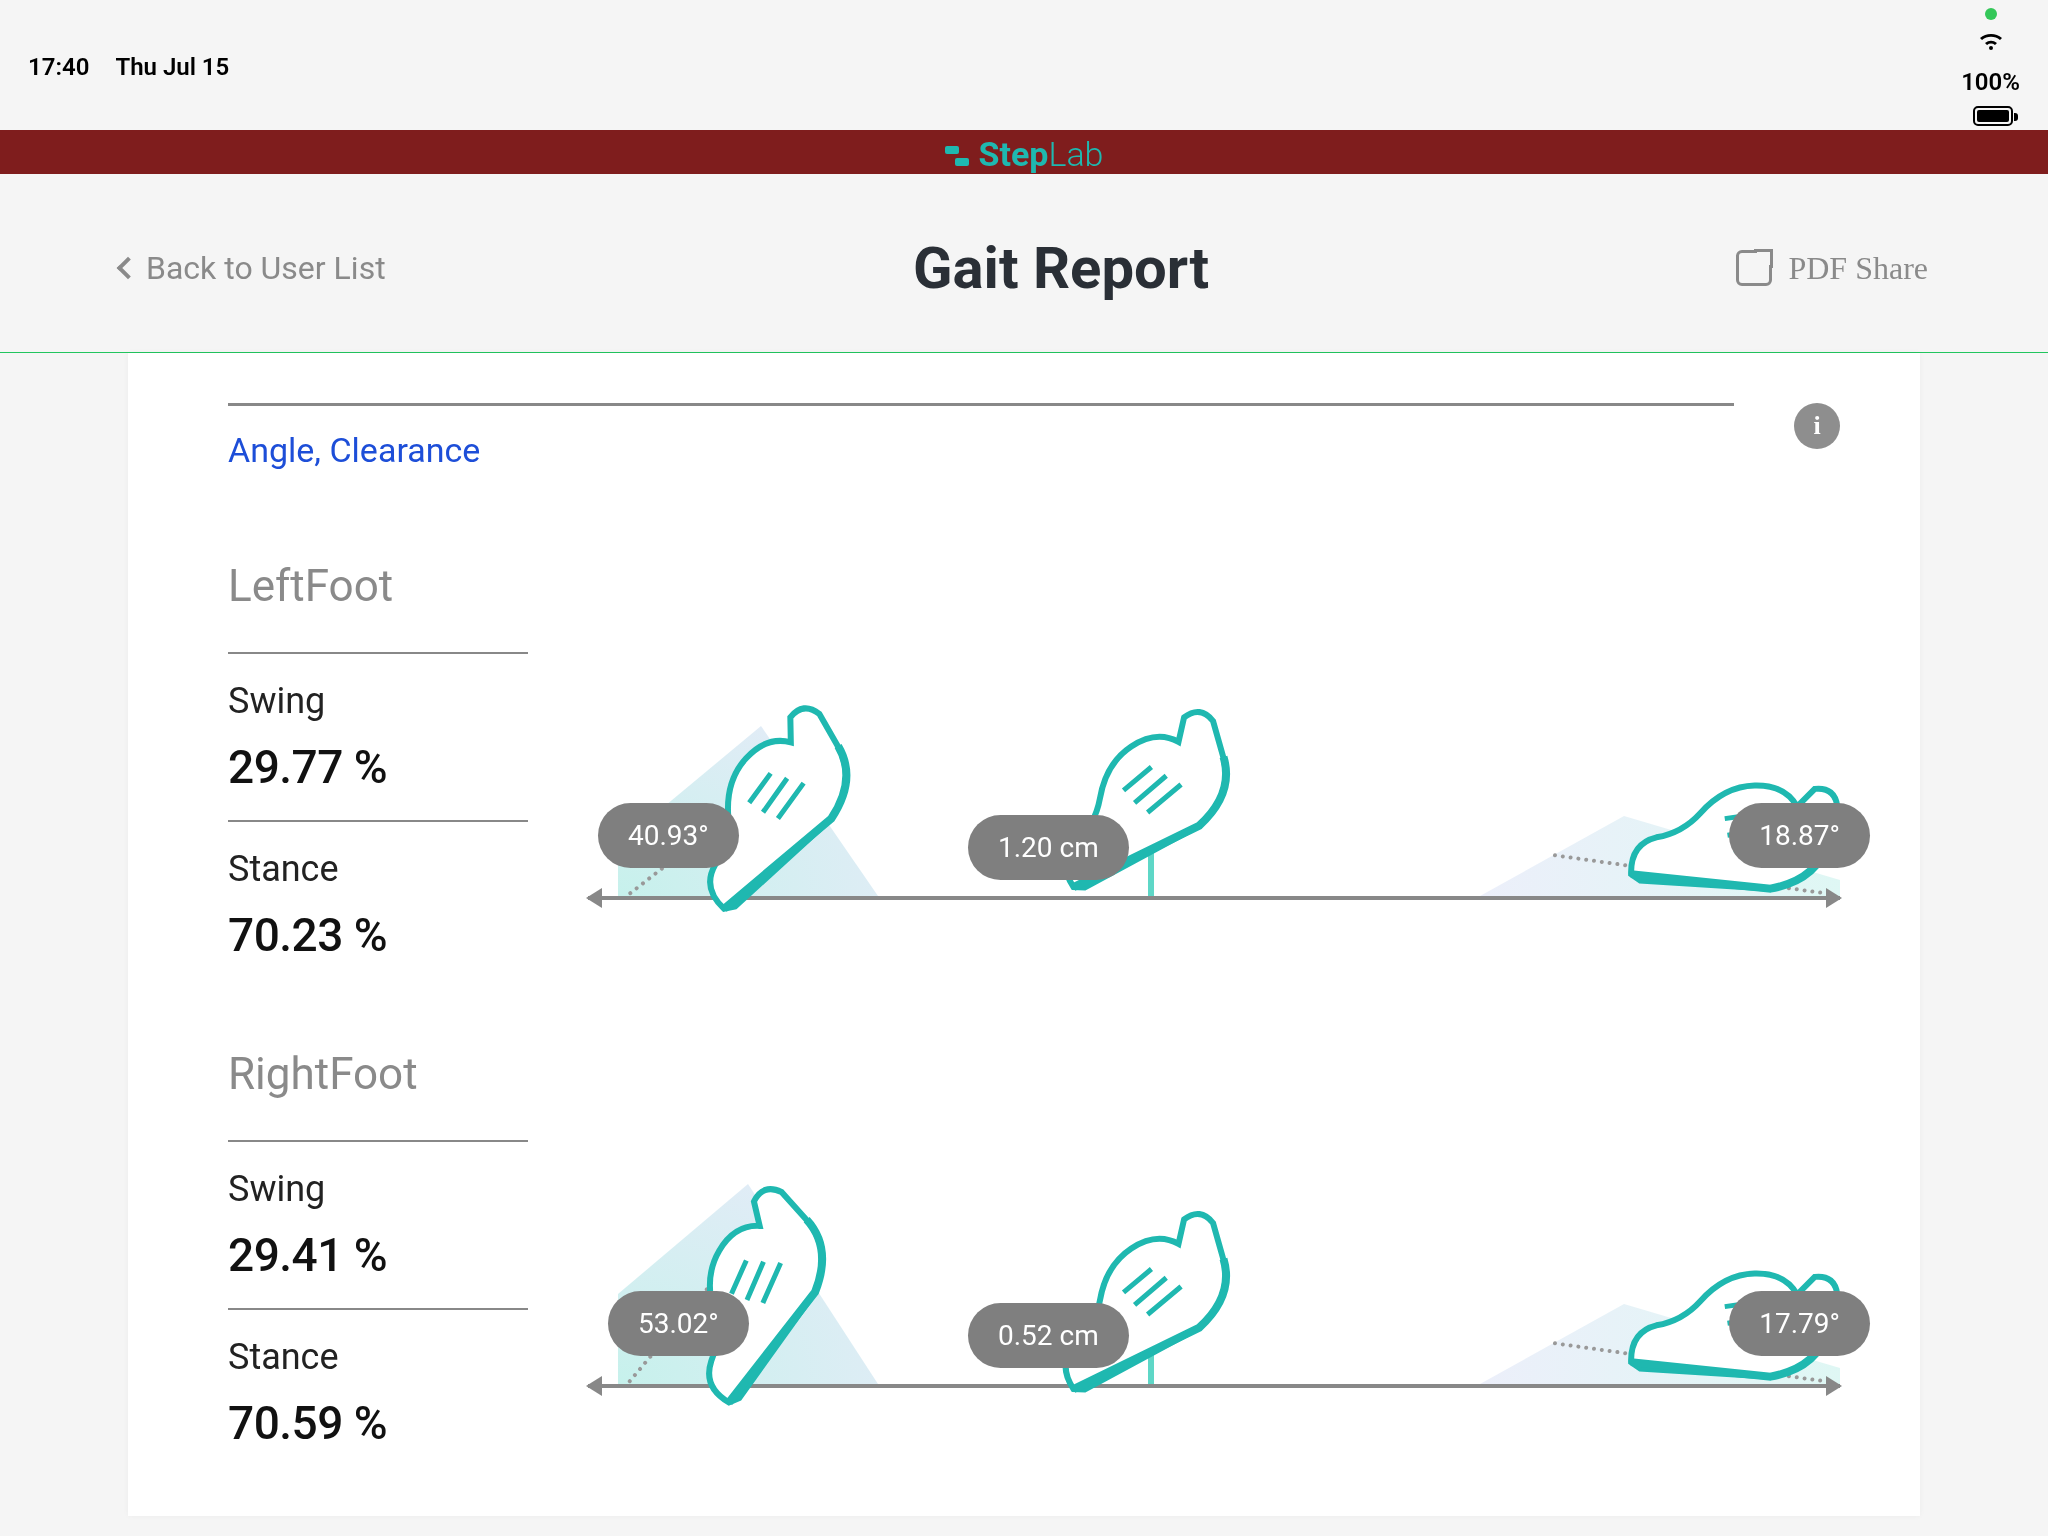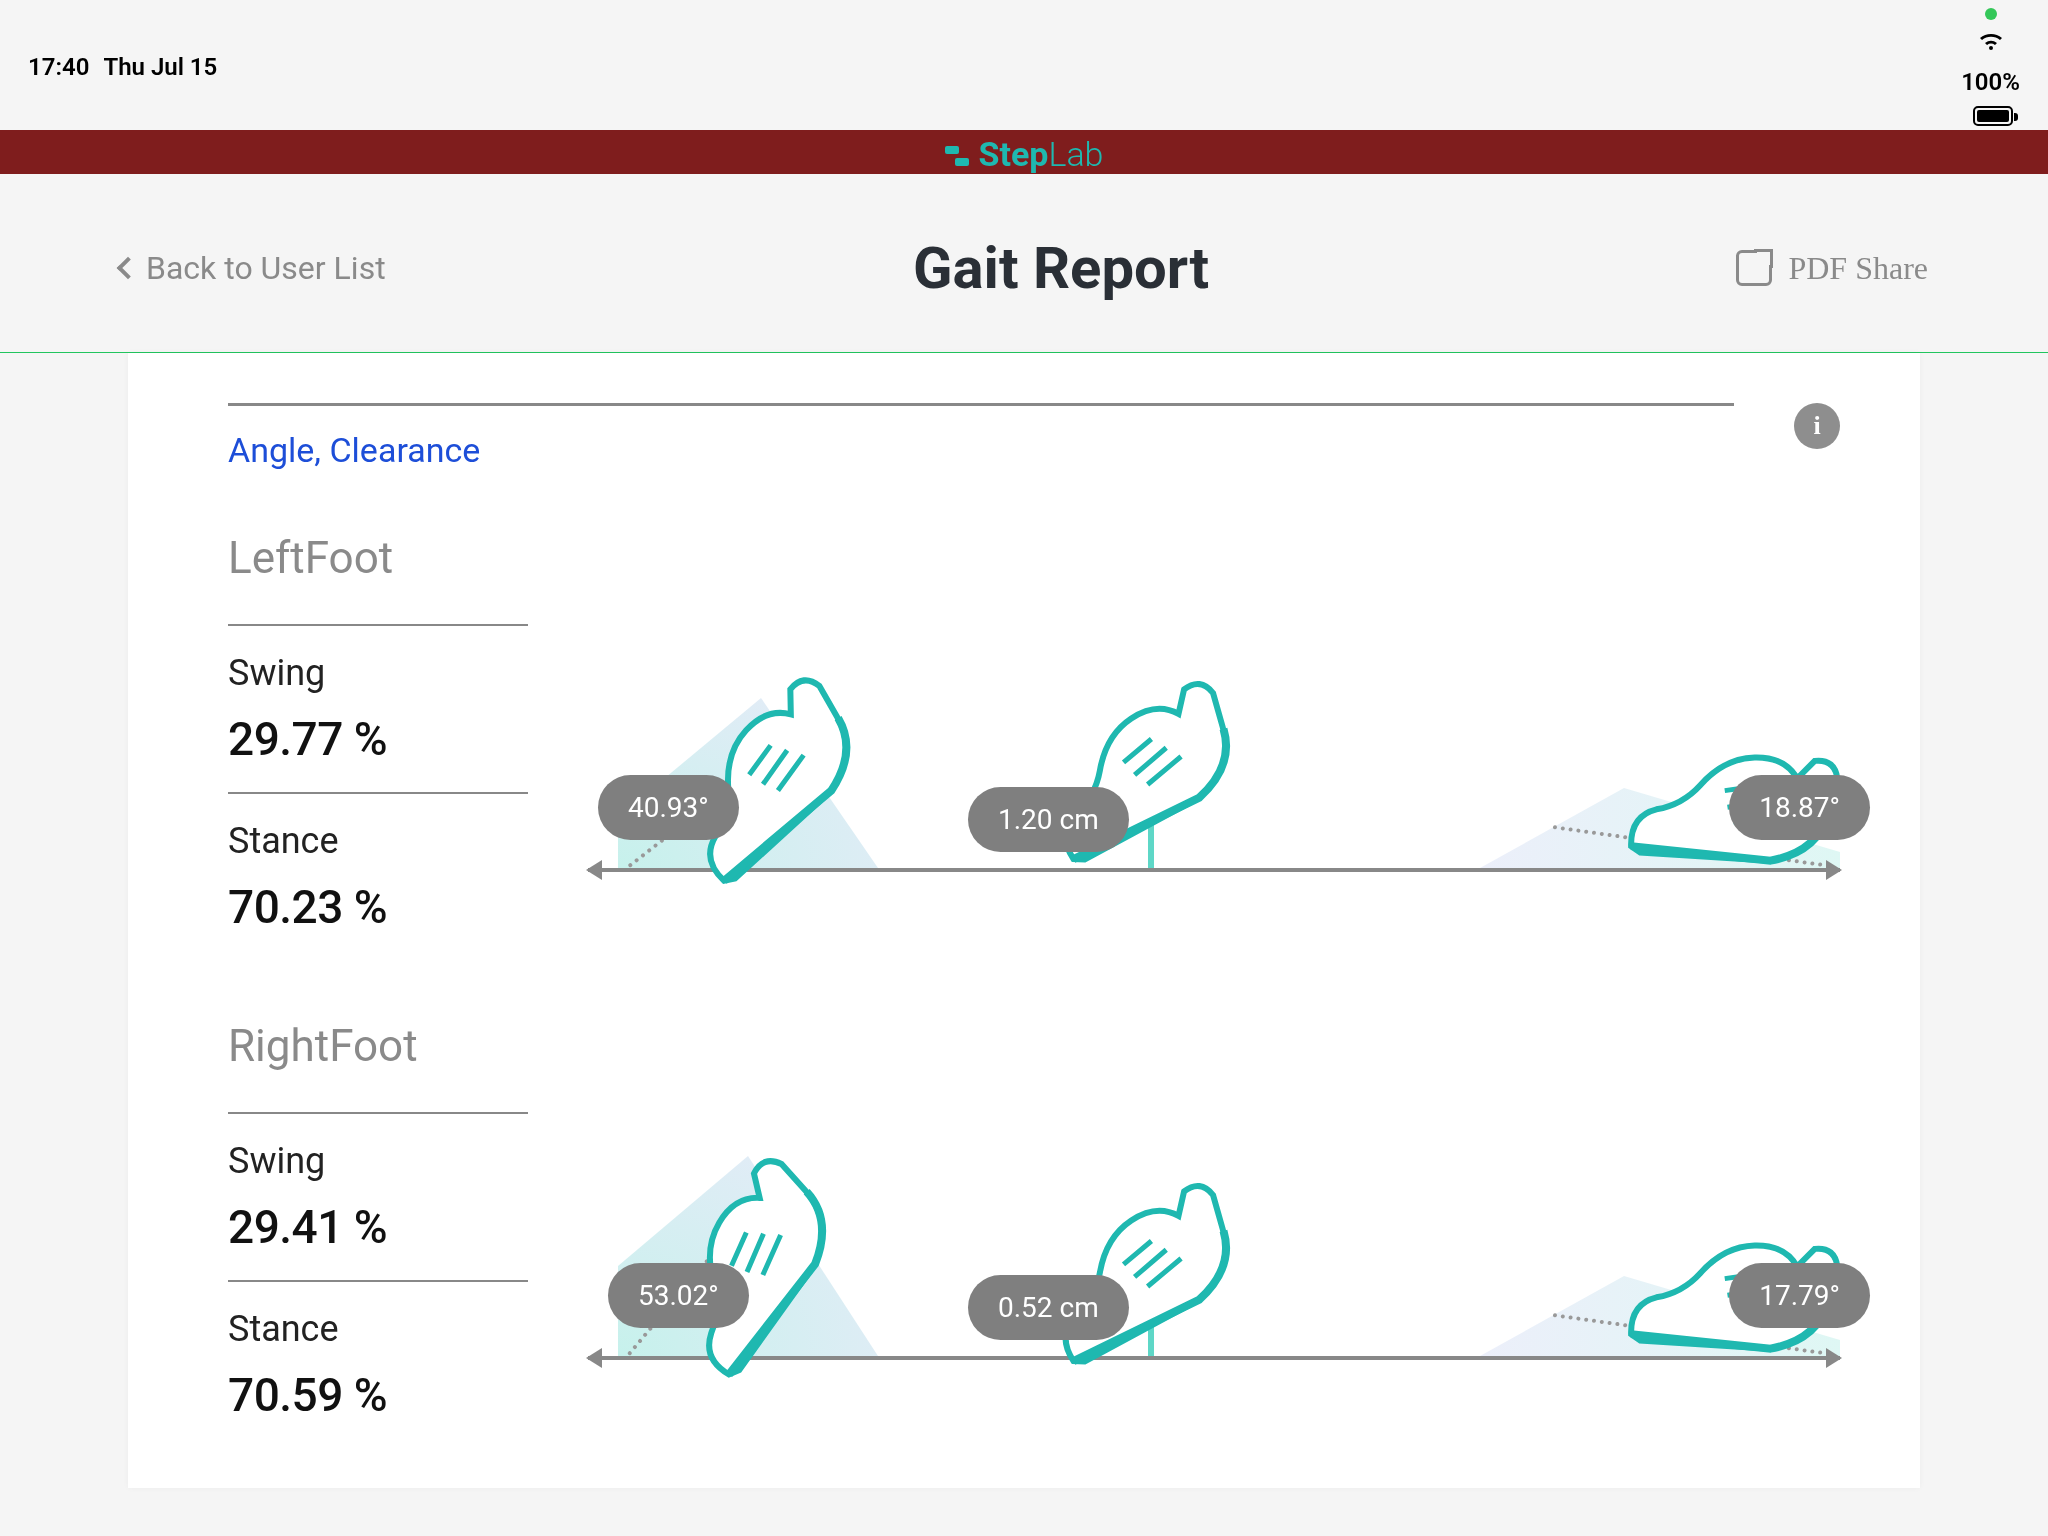--- a/index.html
+++ b/index.html
@@ -16,21 +16,21 @@
   .status-bar {
     display: flex;
     justify-content: space-between;
     align-items: center;
     padding: 8px 28px 4px 28px;
     font-size: 24px;
     font-weight: 600;
     background: #f5f5f5;
     color: #000;
   }
-  .status-left { display: flex; gap: 14px; }
+  .status-left { display: flex; gap: 26px; }
   .status-right { display: flex; align-items: center; gap: 10px; flex-direction: column; }
   .dot-green { width: 12px; height: 12px; border-radius: 50%; background: #34c759; }
   .battery {
     width: 40px; height: 20px; border: 2.5px solid #000; border-radius: 5px; position: relative; margin-left: 4px;
   }
   .battery::after { content:""; position:absolute; right:-7px; top:5px; width:4px; height:8px; background:#000; border-radius:0 3px 3px 0;}
   .battery-fill { position:absolute; left:2px; top:2px; bottom:2px; right:2px; background:#000; border-radius:2px; }
   
   .logo-bar {
     text-align: center;
@@ -104,21 +104,21 @@
   .section-title-wrap { flex:1; padding-right:60px; }
   .section-rule {
     border:none; border-top: 3px solid #888; margin-bottom: 24px;
   }
   .section-title { font-size: 34px; color:#1d4ed8; font-weight:400; }
   .info-btn {
     width: 46px; height: 46px; border-radius: 50%; background: #8e8e8e;
     color:#fff; font-size:26px; display:flex; align-items:center; justify-content:center;
     font-weight:700; cursor:pointer; font-family: Georgia, serif;
   }
-  .foot-block { margin-top: 62px; display:flex; gap:60px; }
+  .foot-block { margin-top: 90px; display:flex; gap:60px; }
   .stats-col { width: 300px; }
   .foot-label { font-size: 44px; color: #8a8a8a; font-weight: 400; margin-bottom: 40px;}
   .stat-divider { border:none; border-top: 2px solid #888; }
   .stat-label { font-size: 36px; color:#222; margin-top: 26px; }
   .stat-value { font-size: 46px; font-weight: 500; color:#111; margin-top: 18px; margin-bottom: 26px; letter-spacing: -0.5px;}
   .diagram-col { flex:1; position:relative; padding-top: 80px;}
   
   .gait-diagram { position:relative; width: 100%; height: 280px; }
   .baseline-arrow {
     position:absolute; left:0; right:0; bottom:20px; height:4px; background:#888;

